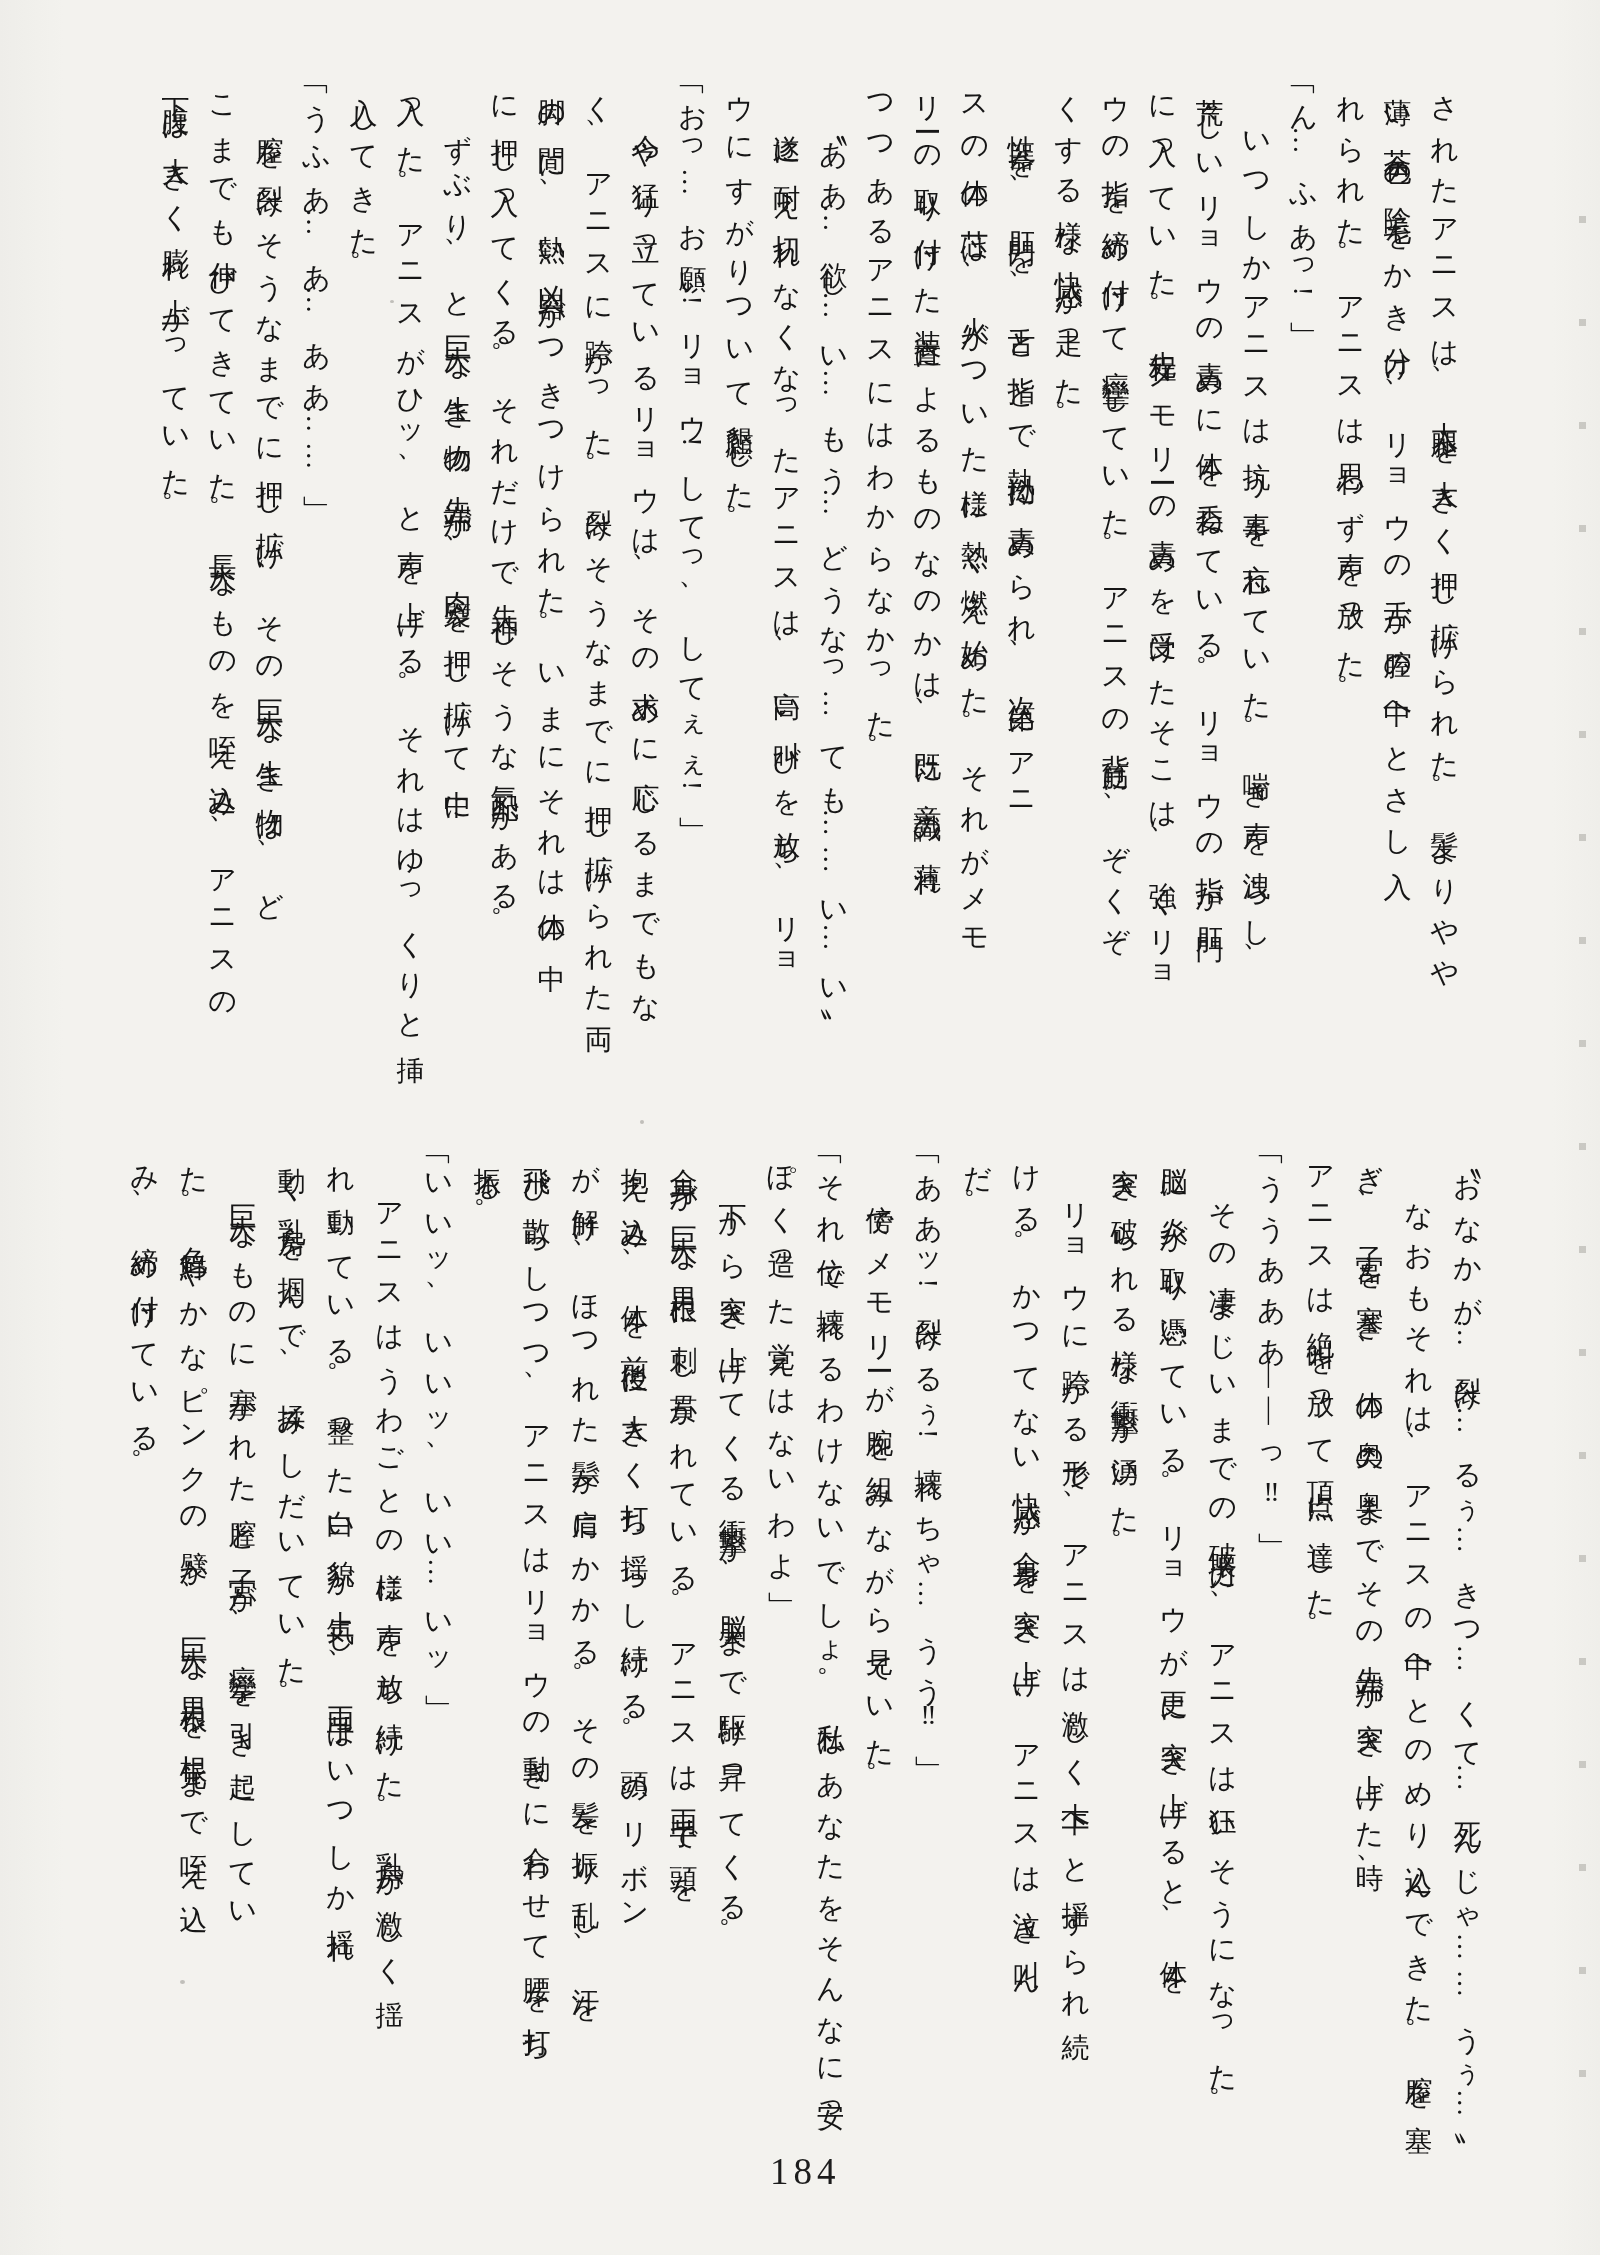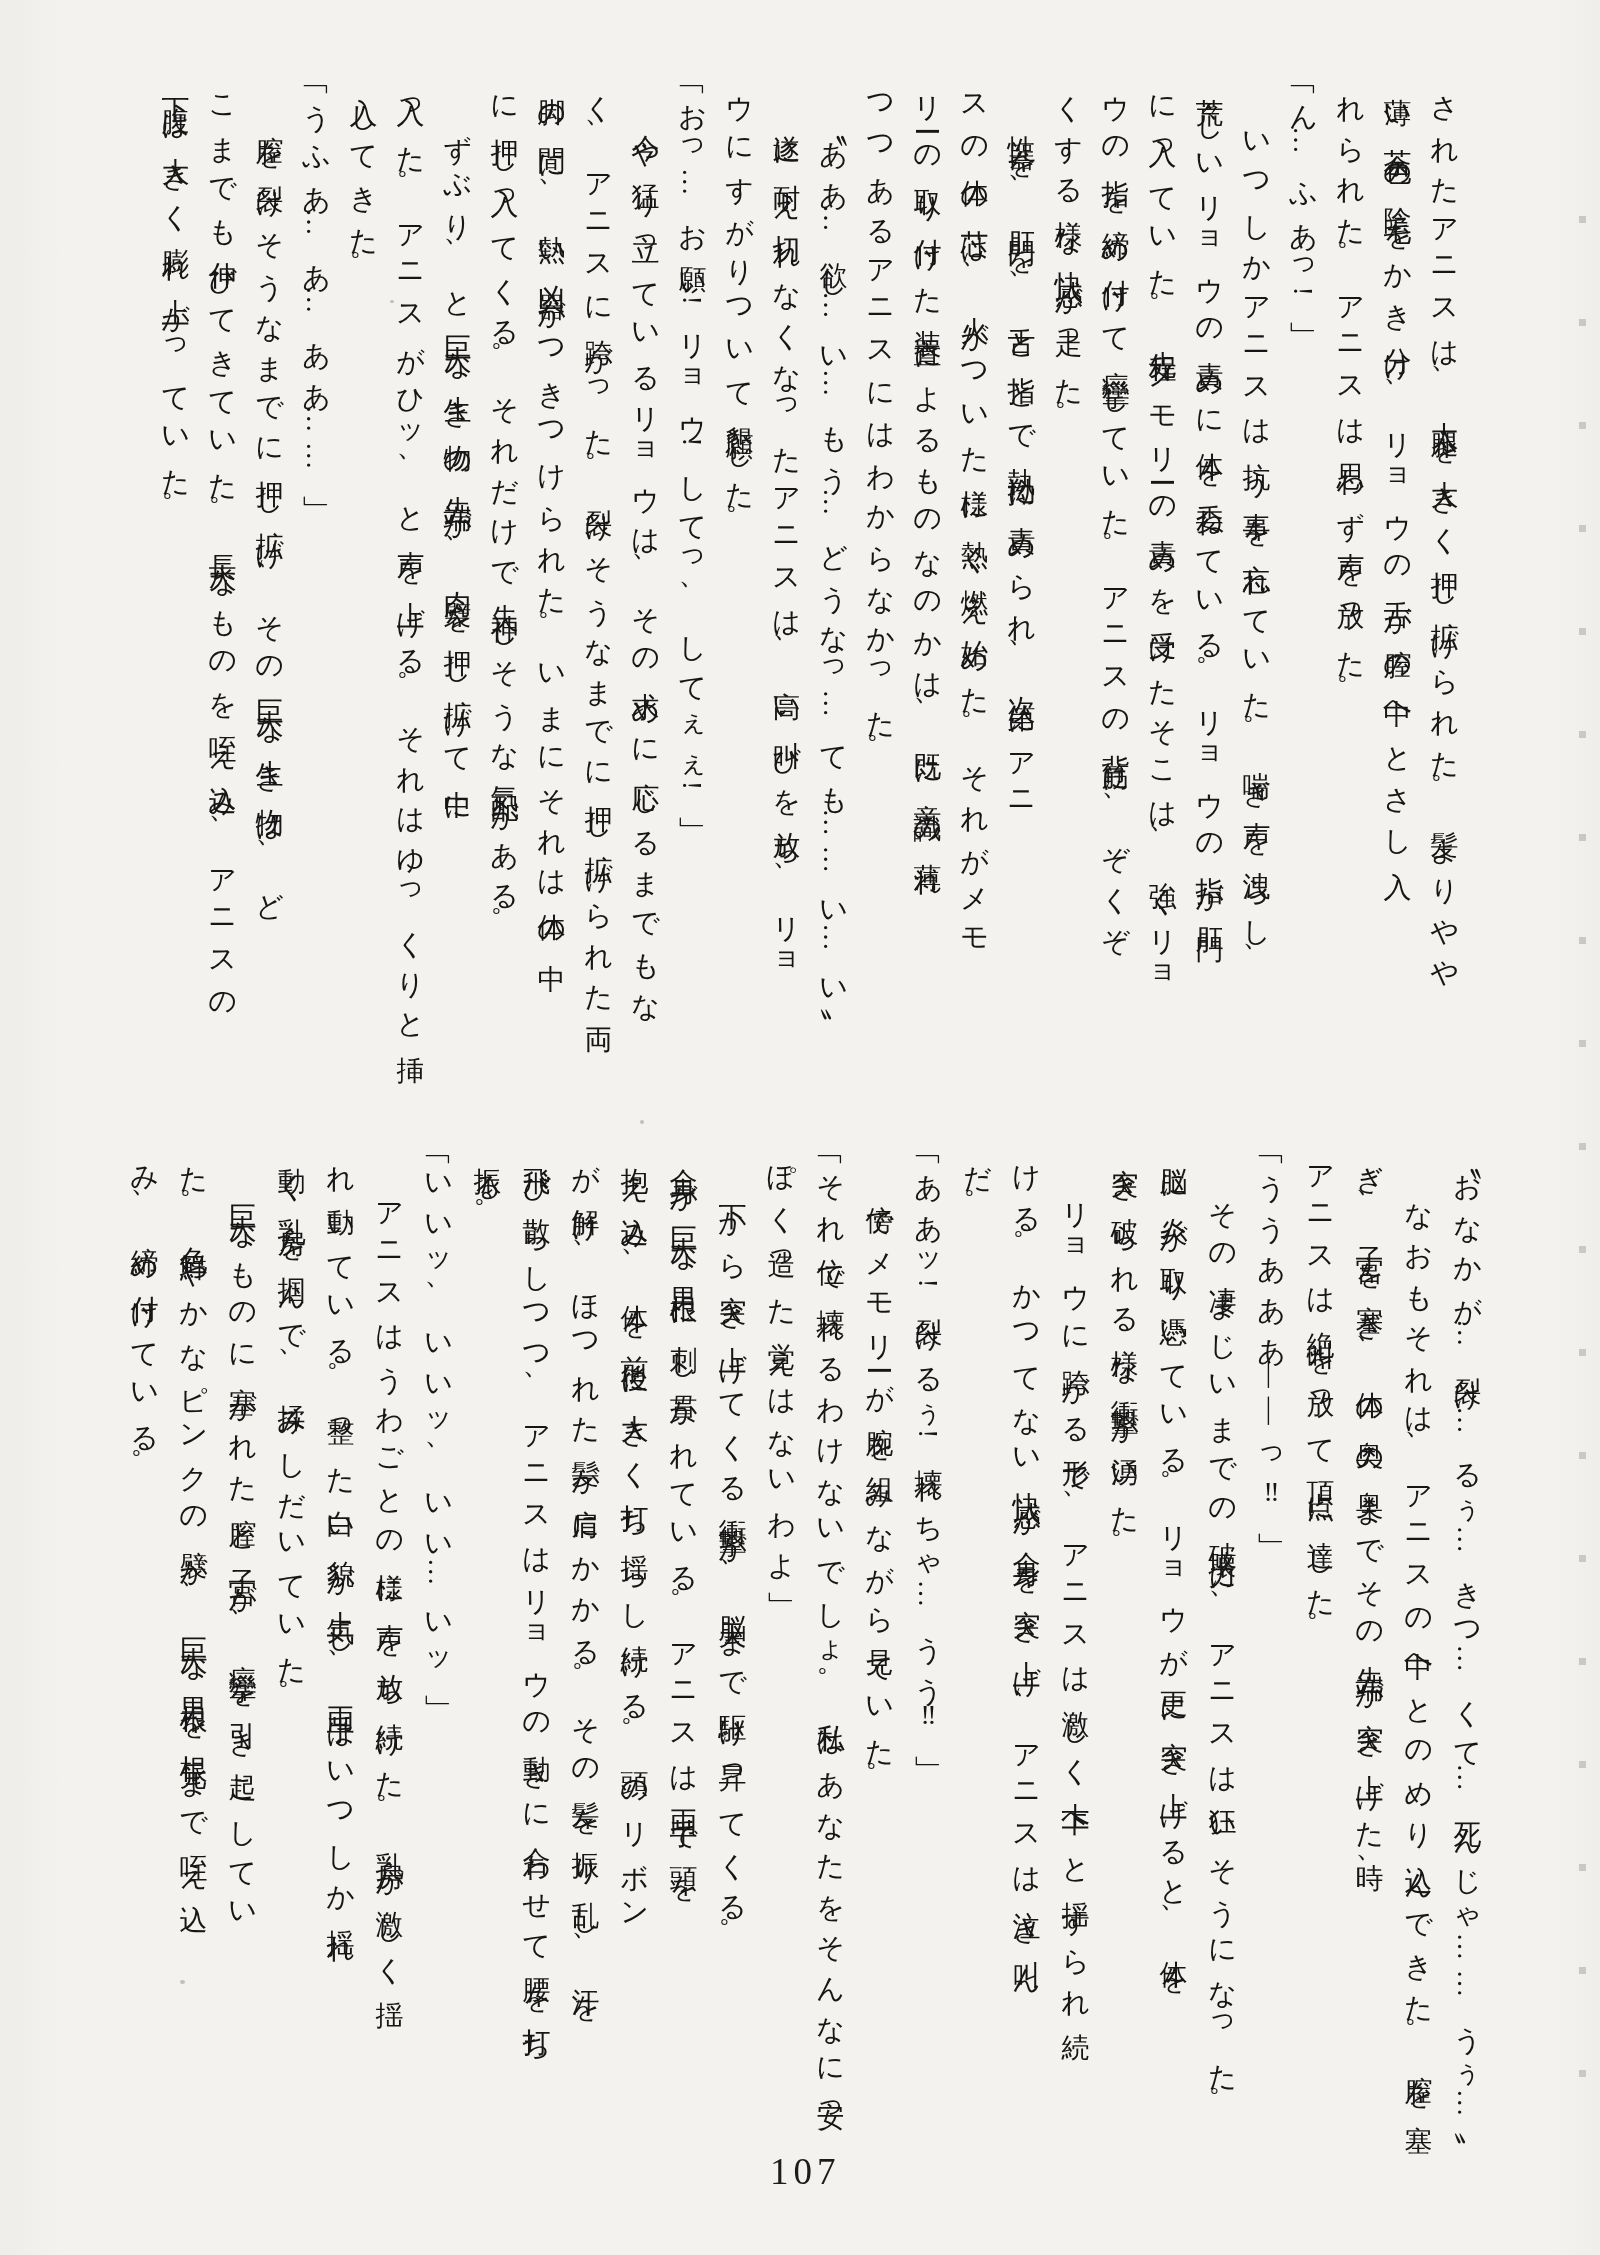--- a/index.html
+++ b/index.html
@@ -130,21 +130,21 @@
 飛び散らしつつ、アニスはリョウの動きに合わせて腰を打ち
 振る。
 「いいッ、いいッ、いい…いッ」
 　アニスはうわごとの様に声を放ち続けた。乳房が激しく揺
 れ動いている。整った白い貌が上気し、両手はいつしか揺れ
 動く乳房を掴んで、揉みしだいていた。
 　巨大なものに塞がれた膣と子宮が、痙攣を引き起こしてい
 た。色鮮やかなピンクの襞が、巨大な男根を根元まで咥え込
 み、締め付けている。</div>
 
-  <div class="page-number">107</div>
+  <div class="page-number">184</div>
 
   <div class="scan-marks"></div>
 
   <div class="speck" style="left:180px; top:1980px; width:5px; height:4px;"></div>
   <div class="speck" style="left:640px; top:1120px; width:4px; height:4px;"></div>
   <div class="speck" style="left:390px; top:300px;  width:4px; height:3px;"></div>
 
 </div>
 
 </body></html>

